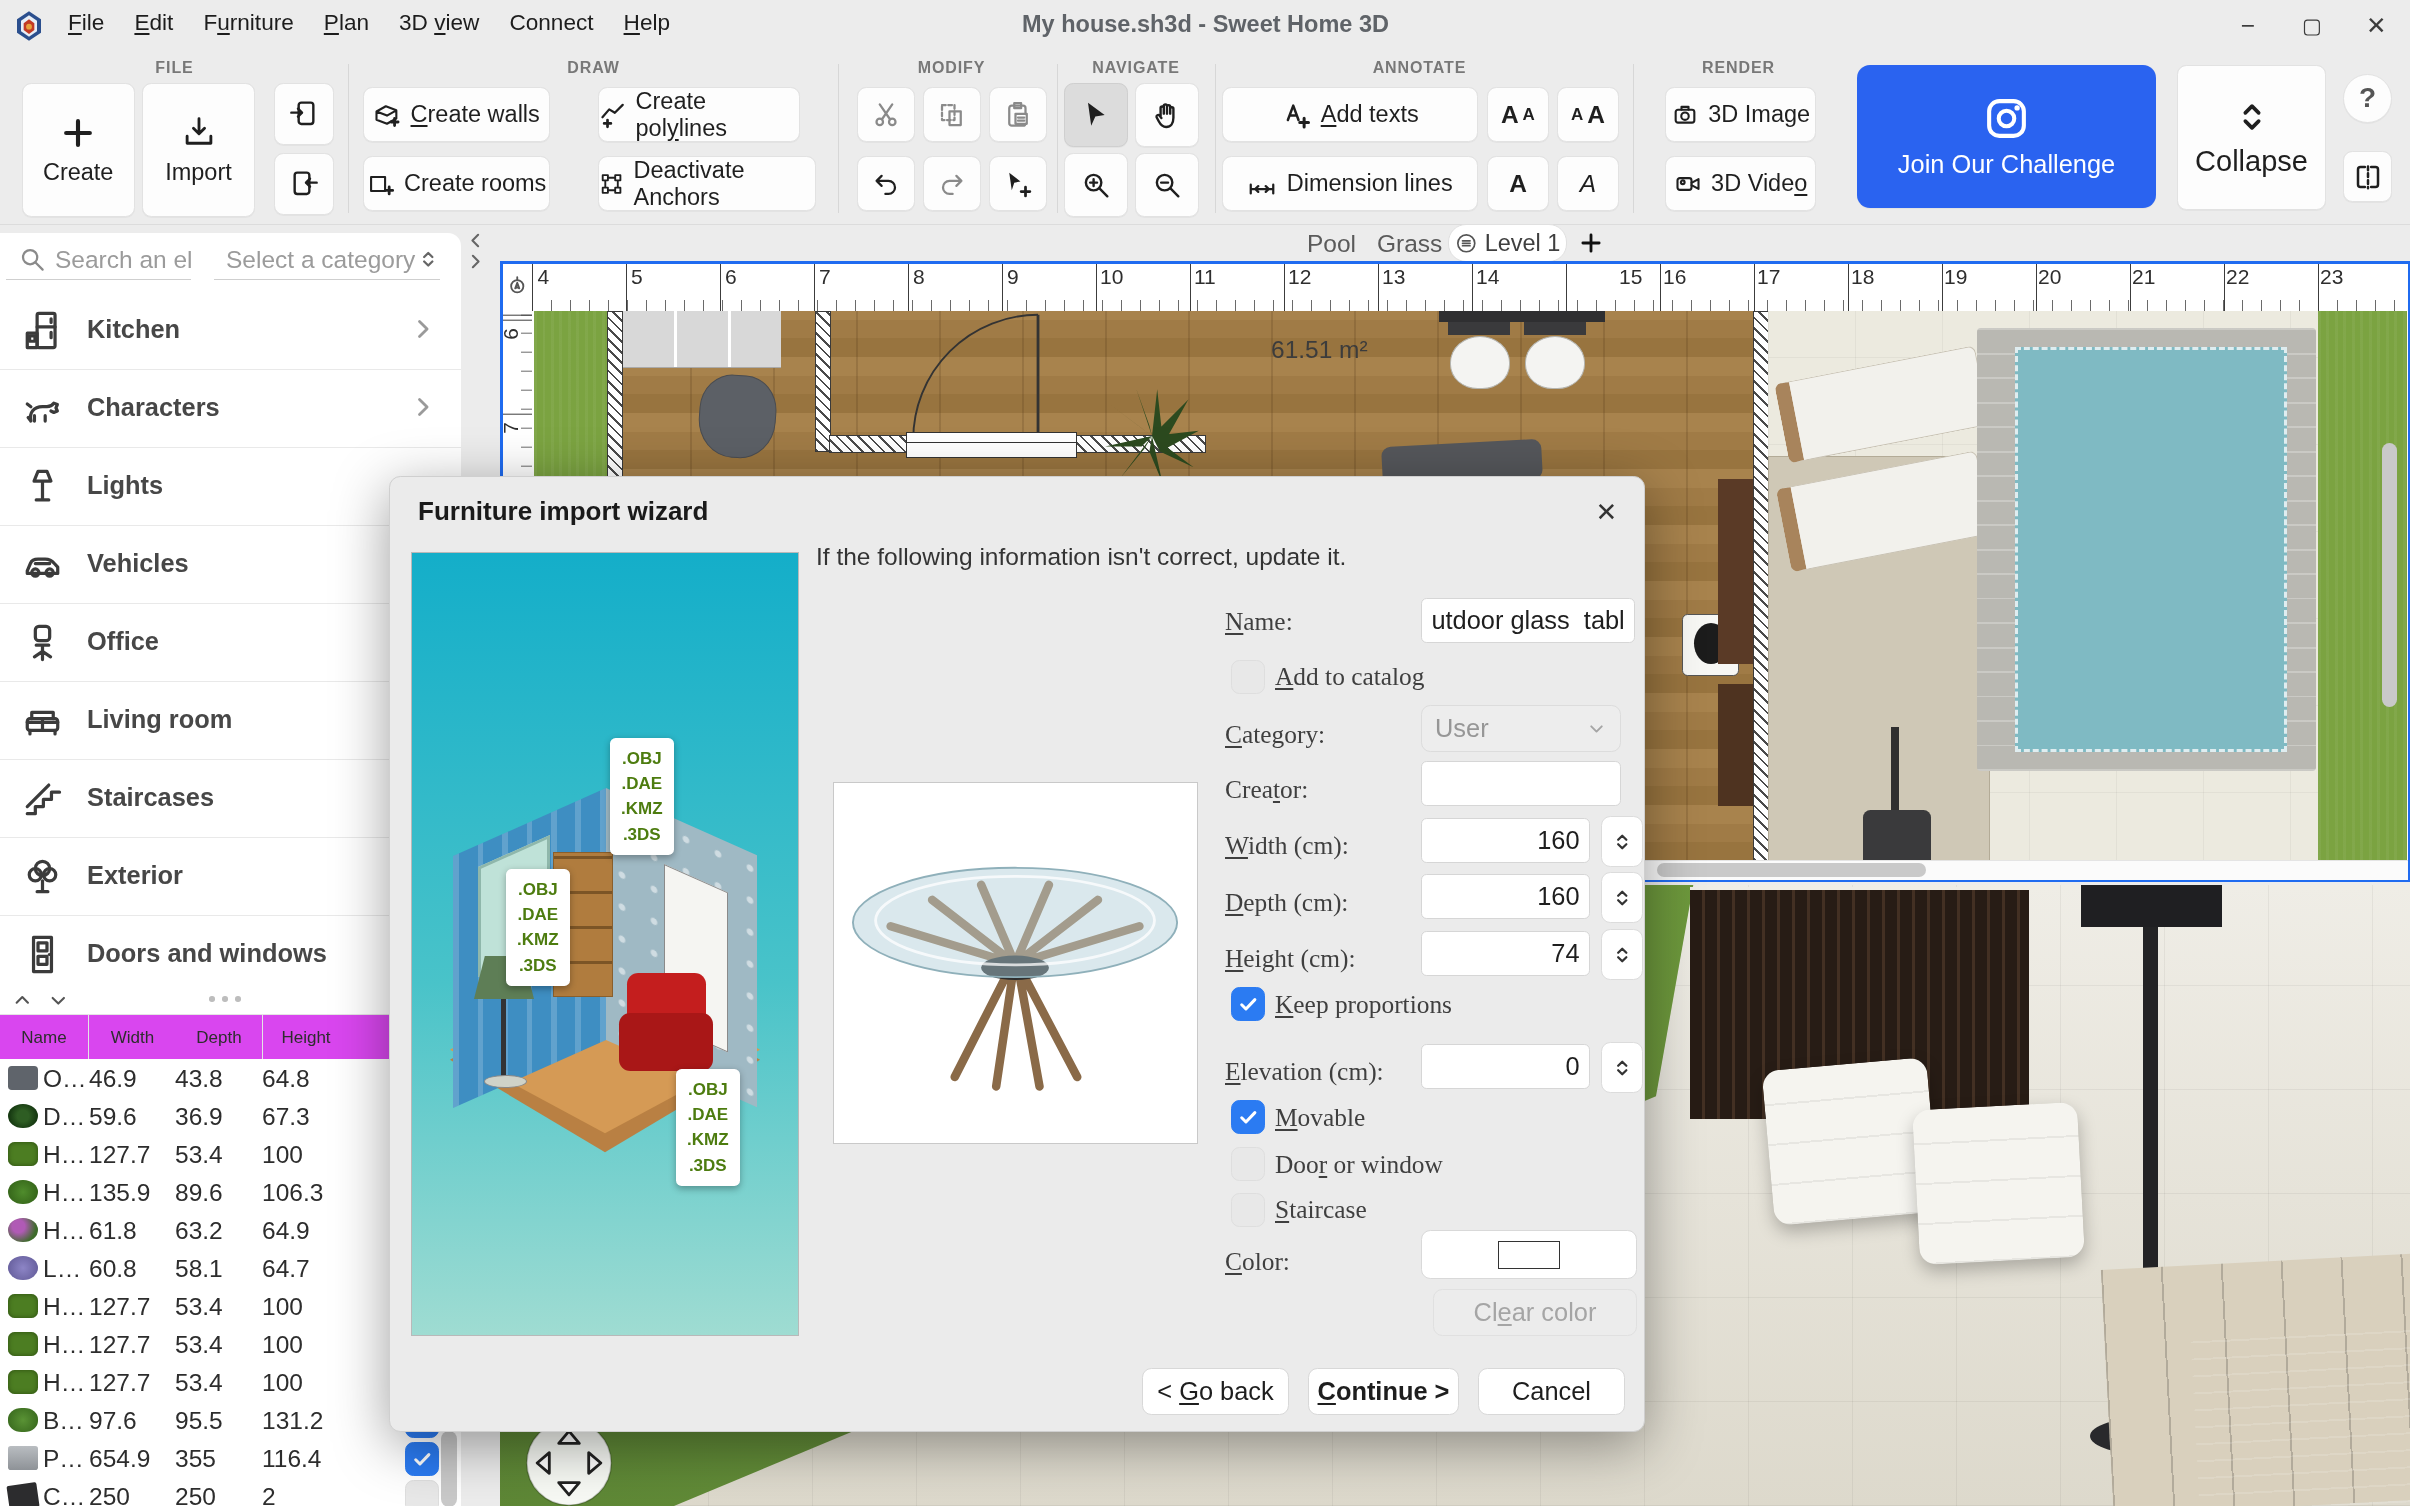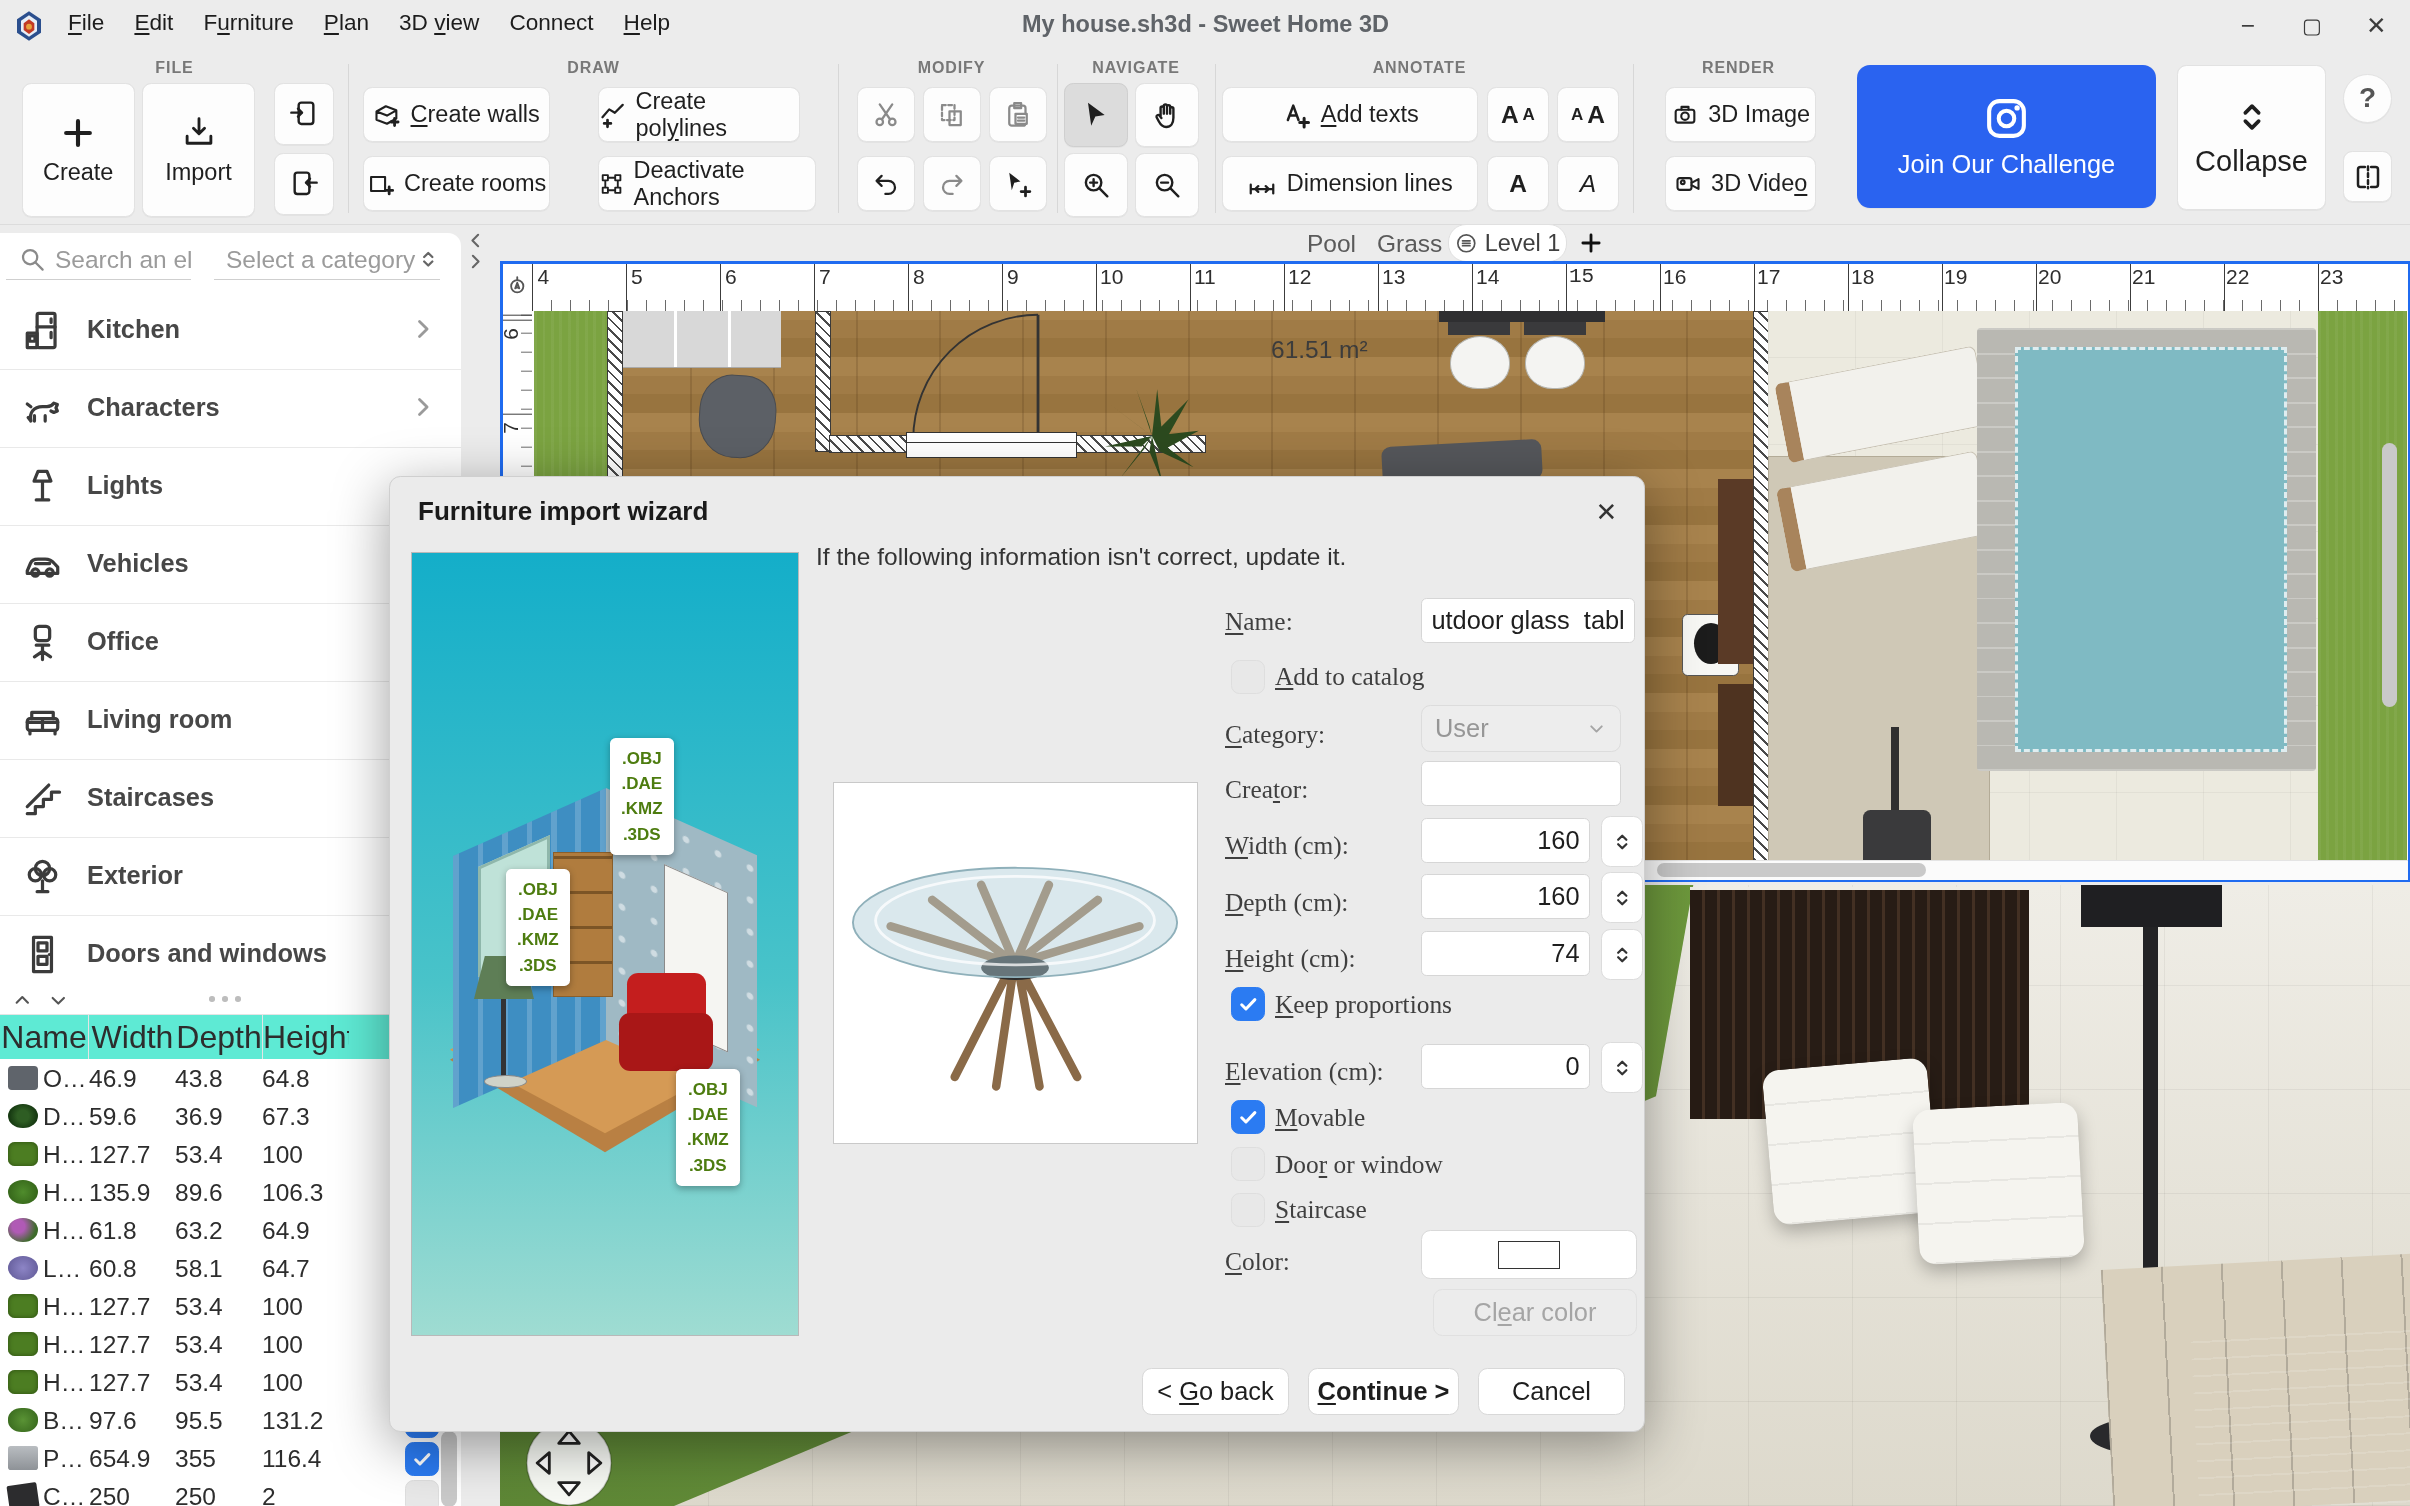--- a/index.html
+++ b/index.html
@@ -26,22 +26,22 @@
   .tbtn.sel{background:#dcdcdc;border-color:#cfcfcf;}
   .tbtn.col{flex-direction:column;gap:7.5px;}
   .blue{background:#2a63f0;border:none;color:#fff;}
   
   #sidebar{left:0;top:233px;width:461px;height:1274px;background:#fff;border-radius:0 13px 0 0;}
   .srch-txt{font-size:24.5px;color:#9b9b9b;}
   .cat-row{position:absolute;left:0;width:461px;height:77px;border-bottom:0.9px solid #e9e9e9;background:#fff;}
   .cat-label{position:absolute;left:87px;top:22.6px;font-size:25.4px;font-weight:700;color:#474747;}
   .cat-chev{position:absolute;right:24.5px;top:22.6px;color:#9a9a9a;}
   .cat-ic{position:absolute;left:21px;top:17px;color:#3b3b3b;}
-  .th-cell{position:absolute;top:0;height:45px;line-height:45px;text-align:center;font-size:32px;color:#2d2d2d;
-           border-right:0.9px solid #e4e4e4;background:#5eead4;}
+  .th-cell{position:absolute;top:0;height:45px;line-height:45px;text-align:center;font-size:17px;color:#2d2d2d;
+           border-right:0.9px solid #e4e4e4;background:#d946ef;}
   .tr-row{position:absolute;left:0;width:461px;height:38px;background:#fff;}
   .tr-name{position:absolute;left:43px;top:5.6px;font-size:24.5px;color:#2d2d2d;}
   .tr-num{position:absolute;top:5.6px;font-size:24.5px;color:#2d2d2d;text-align:left;width:81px;}
   .thumb{position:absolute;left:7.5px;top:6.6px;width:30px;height:24.5px;border-radius:3.8px;}
   .cb{width:32px;height:32px;border-radius:8.5px;background:#e8e8e8;border:0.9px solid #dedede;
       display:flex;align-items:center;justify-content:center;}
   .cb svg{display:none;}
   .cb.on{background:#2b7bf2;border-color:#2b7bf2;}
   .cb.on svg{display:block;}
   
@@ -478,21 +478,21 @@
       <span class="rnum" style="left: 99px;">5</span>
       <span class="rnum" style="left: 193px;">6</span>
       <span class="rnum" style="left: 287px;">7</span>
       <span class="rnum" style="left: 381px;">8</span>
       <span class="rnum" style="left: 475px;">9</span>
       <span class="rnum" style="left: 568px;">10</span>
       <span class="rnum" style="left: 662px;">11</span>
       <span class="rnum" style="left: 756px;">12</span>
       <span class="rnum" style="left: 850px;">13</span>
       <span class="rnum" style="left: 944px;">14</span>
-      <span class="rnum" style="left: 1037px; font-family: Liberation Mono, monospace;">15</span>
+      <span class="rnum" style="left: 1087px;">15</span>
       <span class="rnum" style="left: 1131px;">16</span>
       <span class="rnum" style="left: 1225px;">17</span>
       <span class="rnum" style="left: 1319px;">18</span>
       <span class="rnum" style="left: 1412px;">19</span>
       <span class="rnum" style="left: 1506px;">20</span>
       <span class="rnum" style="left: 1600px;">21</span>
       <span class="rnum" style="left: 1694px;">22</span>
       <span class="rnum" style="left: 1788px;">23</span>
     </div>
   <div class="abs" style="left:503px;top:311px;width:29px;height:569px;background:#fff;border-right:0.9px solid #999;overflow:hidden;

